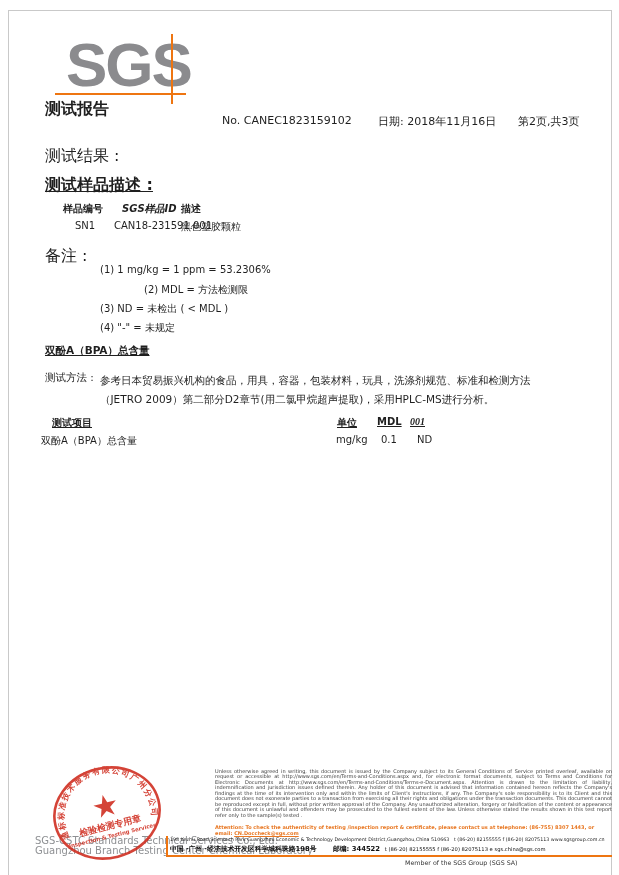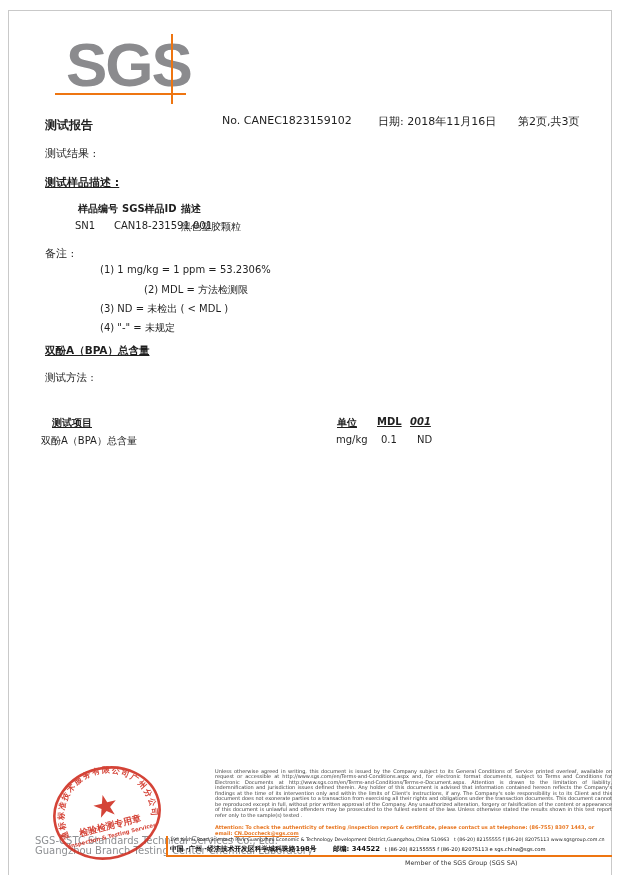--- a/index.html
+++ b/index.html
@@ -4,26 +4,26 @@
 <style>
   html,body{margin:0;padding:0;background:#fff;}
   .sheet{position:relative;width:619px;height:875px;background:#ffffff;overflow:hidden;
          font-family:"DejaVu Sans",sans-serif;color:#1f1f1f;}
   .abs{position:absolute;}
   .page-border{left:8px;top:10px;width:602px;height:864px;border:1px solid #c9c9c9;border-bottom:none;}
   .logo-text{left:66px;top:34px;font-size:62px;font-weight:bold;color:#8b8b8e;
              letter-spacing:-2px;font-family:"Liberation Sans",sans-serif;line-height:1;}
   .logo-hline{left:55px;top:93px;width:131px;height:2px;background:#ee7511;}
   .logo-vline{left:171px;top:34px;width:2px;height:70px;background:#ee7511;}
-  .report-title{left:45px;top:117px;font-size:12px;font-weight:bold;}
+  .report-title{left:45px;top:99px;font-size:16px;font-weight:bold;}
   .hdr{font-size:11px;}
-  .lbl{font-size:11px;}
+  .lbl{font-size:16px;}
   .bold{font-weight:bold;}
   .und{text-decoration:underline;}
-  .ital{font-style:italic;}
+  .ital{font-style:italic;font-family:Liberation Serif, serif;}
   .small10{font-size:10px;}
   .method{left:100px;top:371px;width:468px;font-size:10.5px;line-height:19px;}
   .legal{left:215px;top:769px;width:397px;font-size:5px;line-height:5.45px;
          text-align:justify;color:#3c3c3c;}
   .attention{left:215px;top:825px;width:397px;font-size:5px;line-height:5.6px;
              font-weight:bold;color:#e87722;}
   .addr-en{left:170px;top:837px;width:442px;font-size:4.8px;color:#222;white-space:nowrap;}
   .addr-cn{left:170px;top:844px;width:442px;font-size:6.8px;font-weight:bold;color:#111;white-space:nowrap;}
   .company{font-size:10px;color:#8e9093;}
   .orange-vdiv{left:166px;top:836px;width:2px;height:20px;background:#ee7511;}
@@ -42,35 +42,36 @@
   <div class="abs logo-vline"></div>
 
   <div class="abs report-title">测试报告</div>
   <div class="abs hdr" style="left:222px;top:114px;">No. CANEC1823159102</div>
   <div class="abs hdr" style="left:378px;top:114px;">日期: 2018年11月16日</div>
   <div class="abs hdr" style="left:518px;top:114px;">第2页,共3页</div>
 
   <div class="abs lbl" style="left:45px;top:146px;">测试结果 :</div>
   <div class="abs lbl bold und" style="left:45px;top:175px;">测试样品描述 :</div>
 
-  <div class="abs small10 bold" style="left:78px;top:202px;text-align:center;">样品编号</div>
-  <div class="abs small10 bold" style="left:122px;top:202px;">SGS样品ID</div>
+  <div class="abs small10 bold" style="left:63px;top:202px;text-align:center;">样品编号</div>
+  <div class="abs small10 bold" style="left:122px;top:202px;font-style:italic;">SGS样品ID</div>
   <div class="abs small10 bold" style="left:181px;top:202px;">描述</div>
   <div class="abs small10" style="left:75px;top:220px;">SN1</div>
   <div class="abs small10" style="left:114px;top:220px;">CAN18-231591.001</div>
   <div class="abs small10" style="left:181px;top:220px;">黑色塑胶颗粒</div>
 
   <div class="abs lbl" style="left:45px;top:246px;">备注 :</div>
   <div class="abs small10" style="left:100px;top:264px;">(1) 1 mg/kg = 1 ppm = 53.2306%</div>
   <div class="abs small10" style="left:100px;top:283px;margin-left:44px;">(2) MDL = 方法检测限</div>
   <div class="abs small10" style="left:100px;top:302px;">(3) ND = 未检出 ( &lt; MDL )</div>
   <div class="abs small10" style="left:100px;top:321px;">(4) "-" = 未规定</div>
 
   <div class="abs bold und" style="left:45px;top:344px;font-size:10.5px;">双酚A（BPA）总含量</div>
   <div class="abs" style="left:45px;top:371px;font-size:10.5px;">测试方法 :</div>
+  <div class="abs method">参考日本贸易振兴机构的食品，用具，容器，包装材料，玩具，洗涤剂规范、标准和检测方法（JETRO 2009）第二部分D2章节(用二氯甲烷超声提取)，采用HPLC-MS进行分析。</div>
 
   <div class="abs small10 bold und" style="left:52px;top:416px;">测试项目</div>
   <div class="abs small10 bold und" style="left:337px;top:416px;">单位</div>
   <div class="abs small10 bold und" style="left:377px;top:416px;">MDL</div>
   <div class="abs small10 bold und ital" style="left:410px;top:416px;">001</div>
   <div class="abs small10" style="left:41px;top:434px;">双酚A（BPA）总含量</div>
   <div class="abs small10" style="left:336px;top:434px;">mg/kg</div>
   <div class="abs small10" style="left:381px;top:434px;">0.1</div>
   <div class="abs small10" style="left:417px;top:434px;">ND</div>
 

